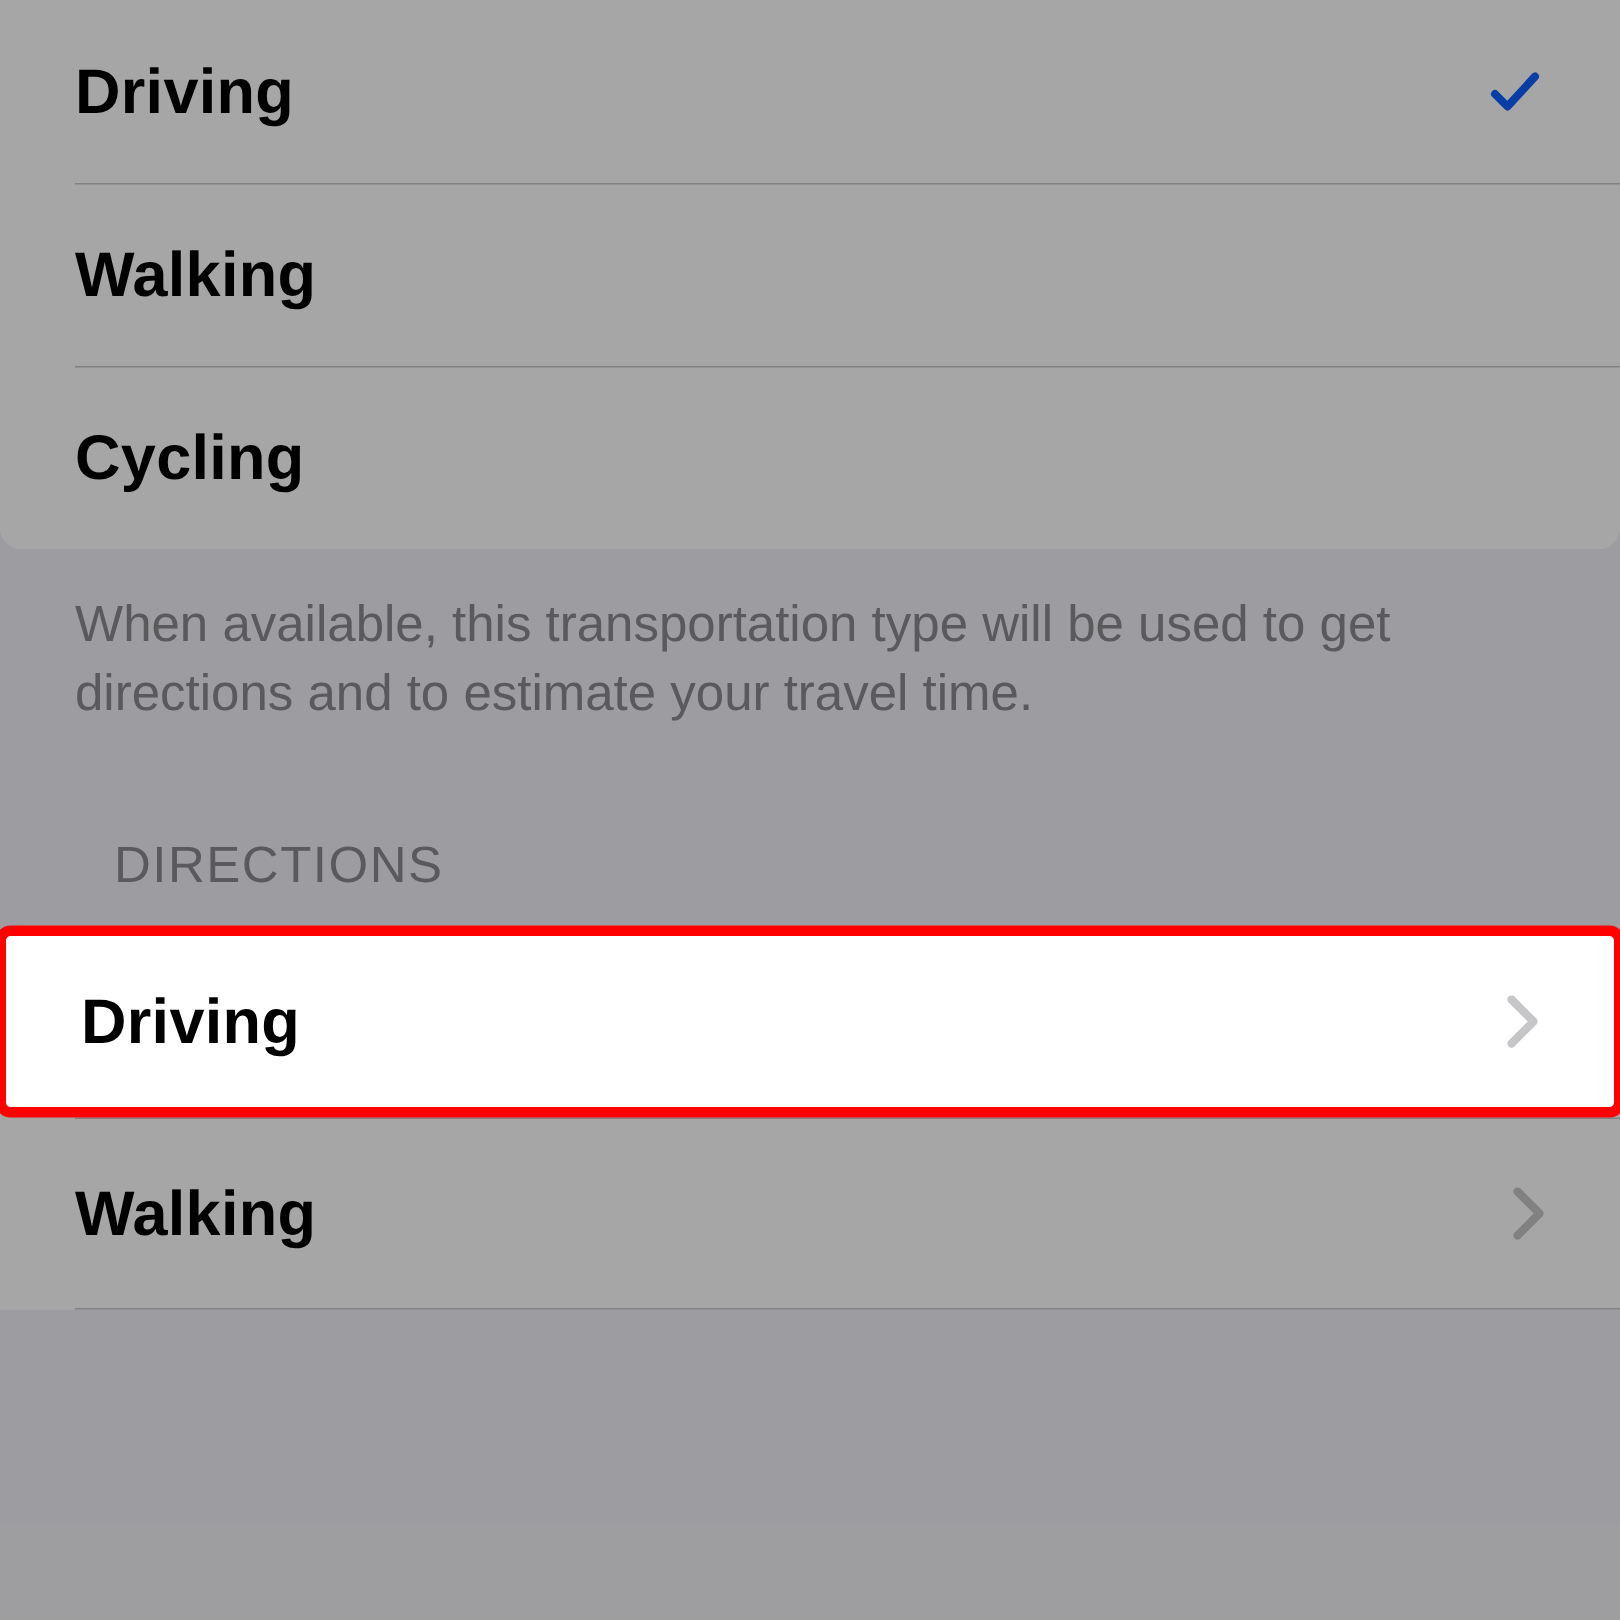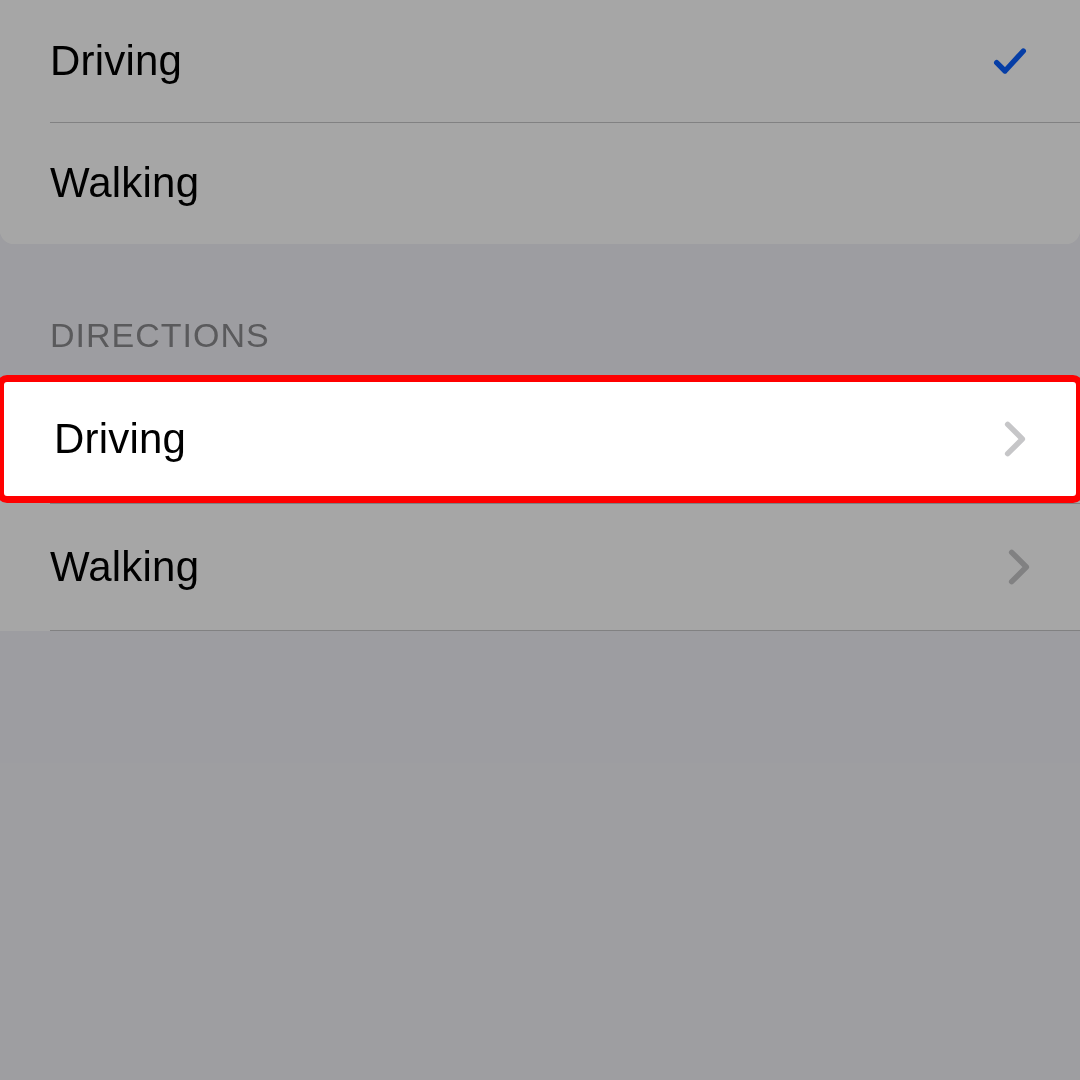--- a/index.html
+++ b/index.html
@@ -55,42 +55,42 @@
     content: "";
     position: absolute;
     left: 50px;
     right: 0;
     top: 0;
     height: 1px;
     background: #c6c6c8;
   }
   .row-label {
     font-size: 42px;
-    font-weight: 400;
+    font-weight: 700;
     color: #000000;
     letter-spacing: 0.2px;
   }
   .checkmark-icon svg {
     width: 40px;
     height: 40px;
     display: block;
   }
   .chevron-icon svg {
     width: 22px;
     height: 38px;
     display: block;
   }
   .footer-text {
     padding: 28px 50px 0 50px;
     font-size: 34px;
     line-height: 1.35;
     color: #8a8a8e;
   }
   .section-header {
-    padding: 72px 50px 20px 50px;
+    padding: 72px 50px 20px 76px;
     font-size: 34px;
     color: #8a8a8e;
     letter-spacing: 1px;
     text-transform: uppercase;
   }
   .section-card2 {
     background: #ffffff;
     border-radius: 14px 14px 0 0;
     overflow: visible;
   }
@@ -130,22 +130,26 @@
       <span class="row-label">Driving</span>
       <span class="checkmark-icon">
         <svg viewBox="0 0 24 24" fill="none" stroke="#0a60ff" stroke-width="3.2" stroke-linecap="round" stroke-linejoin="round">
           <polyline points="4 13 9 18 20 6"></polyline>
         </svg>
       </span>
     </div>
     <div class="row">
       <span class="row-label">Walking</span>
     </div>
+    <div class="row">
+      <span class="row-label">Cycling</span>
+    </div>
   </div>
 
+  <div class="footer-text">When available, this transportation type will be used to get directions and to estimate your travel time.</div>
 
   <div class="section-header">DIRECTIONS</div>
 
   <div class="section-card2">
     <div class="row highlighted">
       <span class="row-label">Driving</span>
       <span class="chevron-icon">
         <svg viewBox="0 0 12 20" fill="none" stroke="#c6c6c8" stroke-width="3" stroke-linecap="round" stroke-linejoin="round">
           <polyline points="2 2 10 10 2 18"></polyline>
         </svg>

